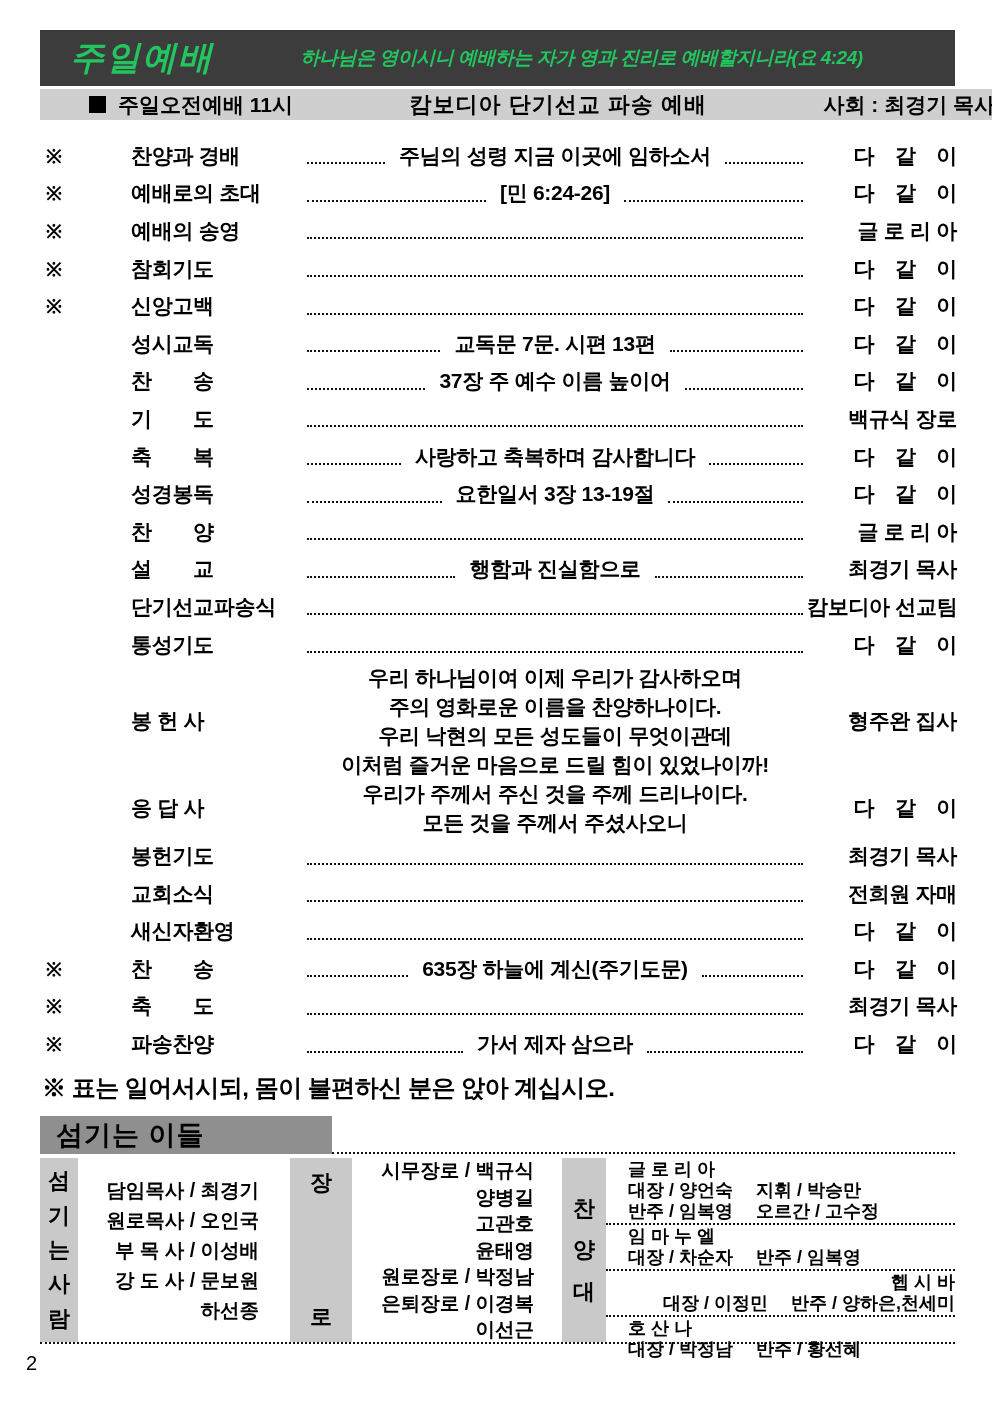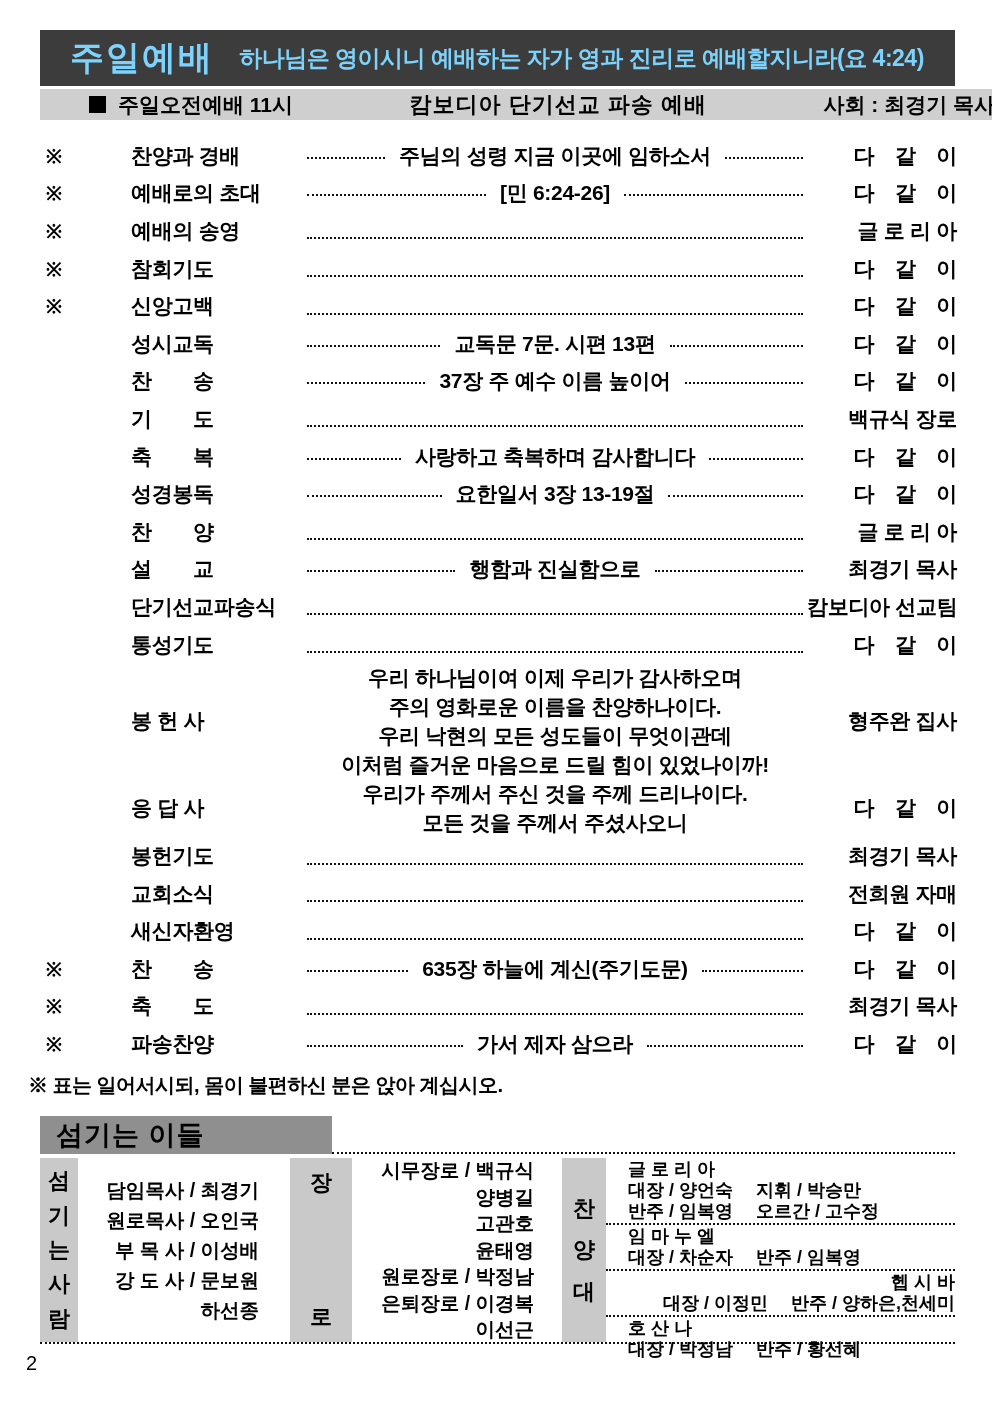--- a/index.html
+++ b/index.html
@@ -4,46 +4,46 @@
 <style>
   html,body{margin:0;padding:0;}
   body{
     width:992px;height:1403px;position:relative;background:#ffffff;
     font-family:"Liberation Sans",sans-serif;font-weight:700;color:#000;
     overflow:hidden;
   }
   
   .header-bar{
     position:absolute;left:40px;top:30px;width:915px;height:56px;
-    background:#3c3c3c;color:#7dd3fc;display:flex;align-items:center;
+    background:#3c3c3c;color:#22c55e;display:flex;align-items:center;font-style:italic;
   }
   .header-title{font-size:34px;margin-left:30px;letter-spacing:2px;white-space:nowrap;}
-  .header-verse{flex:1;text-align:center;font-size:23px;letter-spacing:-0.5px;padding-right:6px;}
+  .header-verse{flex:1;text-align:center;font-size:19px;letter-spacing:-0.5px;padding-right:6px;}
   
   .sub-bar{
     position:absolute;left:40px;top:89px;width:915px;height:31px;
     background:#cfcfcf;display:flex;align-items:center;font-size:21px;padding-left:46px;
   }
   .bullet{width:17px;height:17px;background:#000;margin:0 12px 0 3px;flex:none;}
   .sub-left{white-space:nowrap;}
   .sub-center{flex:1;text-align:center;font-size:22px;letter-spacing:1px;white-space:nowrap;}
   .sub-right{margin-right:6px;white-space:nowrap;}
   
   .order{position:absolute;left:40px;top:137px;width:917px;}
   .order-row{display:flex;align-items:center;min-height:37.6px;font-size:21px;letter-spacing:-0.3px;}
   .mark{width:47px;padding-left:6px;box-sizing:border-box;font-size:19px;flex:none;}
   .label{width:172px;flex:none;white-space:pre;margin-left:44px;}
-  .mid{flex:1;display:flex;align-items:flex-start;min-width:0;}
+  .mid{flex:1;display:flex;align-items:center;min-width:0;}
   .dots{flex:1;height:15px;border-bottom:2.5px dotted #111;margin:0 4px;}
   .center-text{padding:0 10px;white-space:nowrap;}
   .right{width:150px;flex:none;text-align:right;white-space:pre;}
   .order-row.block .mid{display:block;text-align:center;}
   .bline{margin:0;line-height:29px;font-size:21px;white-space:nowrap;}
   
-  .note{position:absolute;left:28px;top:1072px;font-size:20px;letter-spacing:-0.5px;}
+  .note{position:absolute;left:42px;top:1072px;font-size:24px;letter-spacing:-0.5px;}
   
   .serving-title{
     position:absolute;left:40px;top:1116px;width:292px;height:38px;background:#8f8f8f;
     display:flex;align-items:center;padding-left:16px;box-sizing:border-box;
     font-size:27px;letter-spacing:1px;
   }
   .title-rule{position:absolute;left:332px;top:1152px;width:623px;height:0;border-bottom:2px dotted #111;}
   .serving-table{
     position:absolute;left:40px;top:1158px;width:915px;height:186px;
     display:flex;border-bottom:2px dotted #111;box-sizing:border-box;

